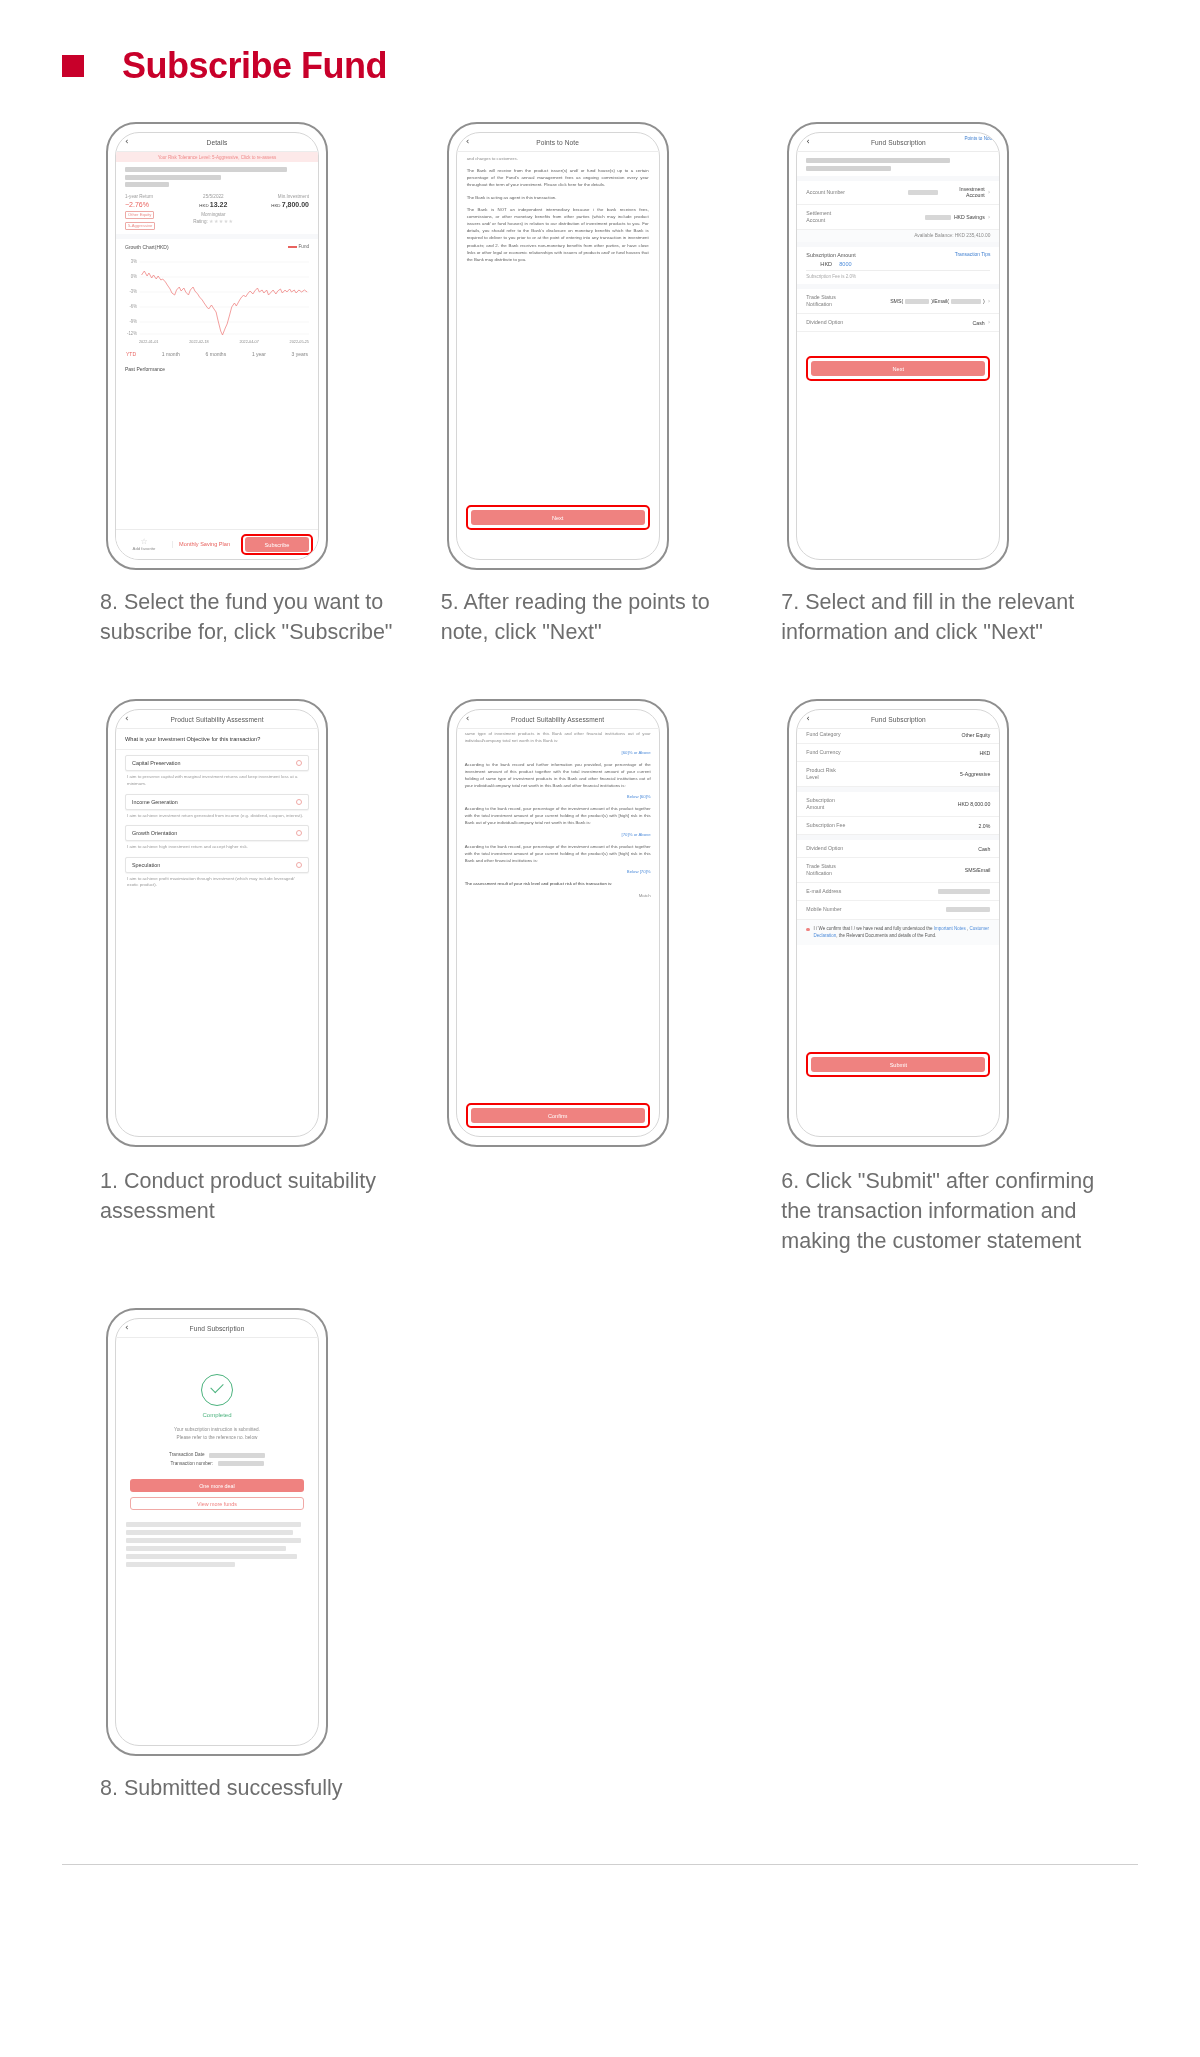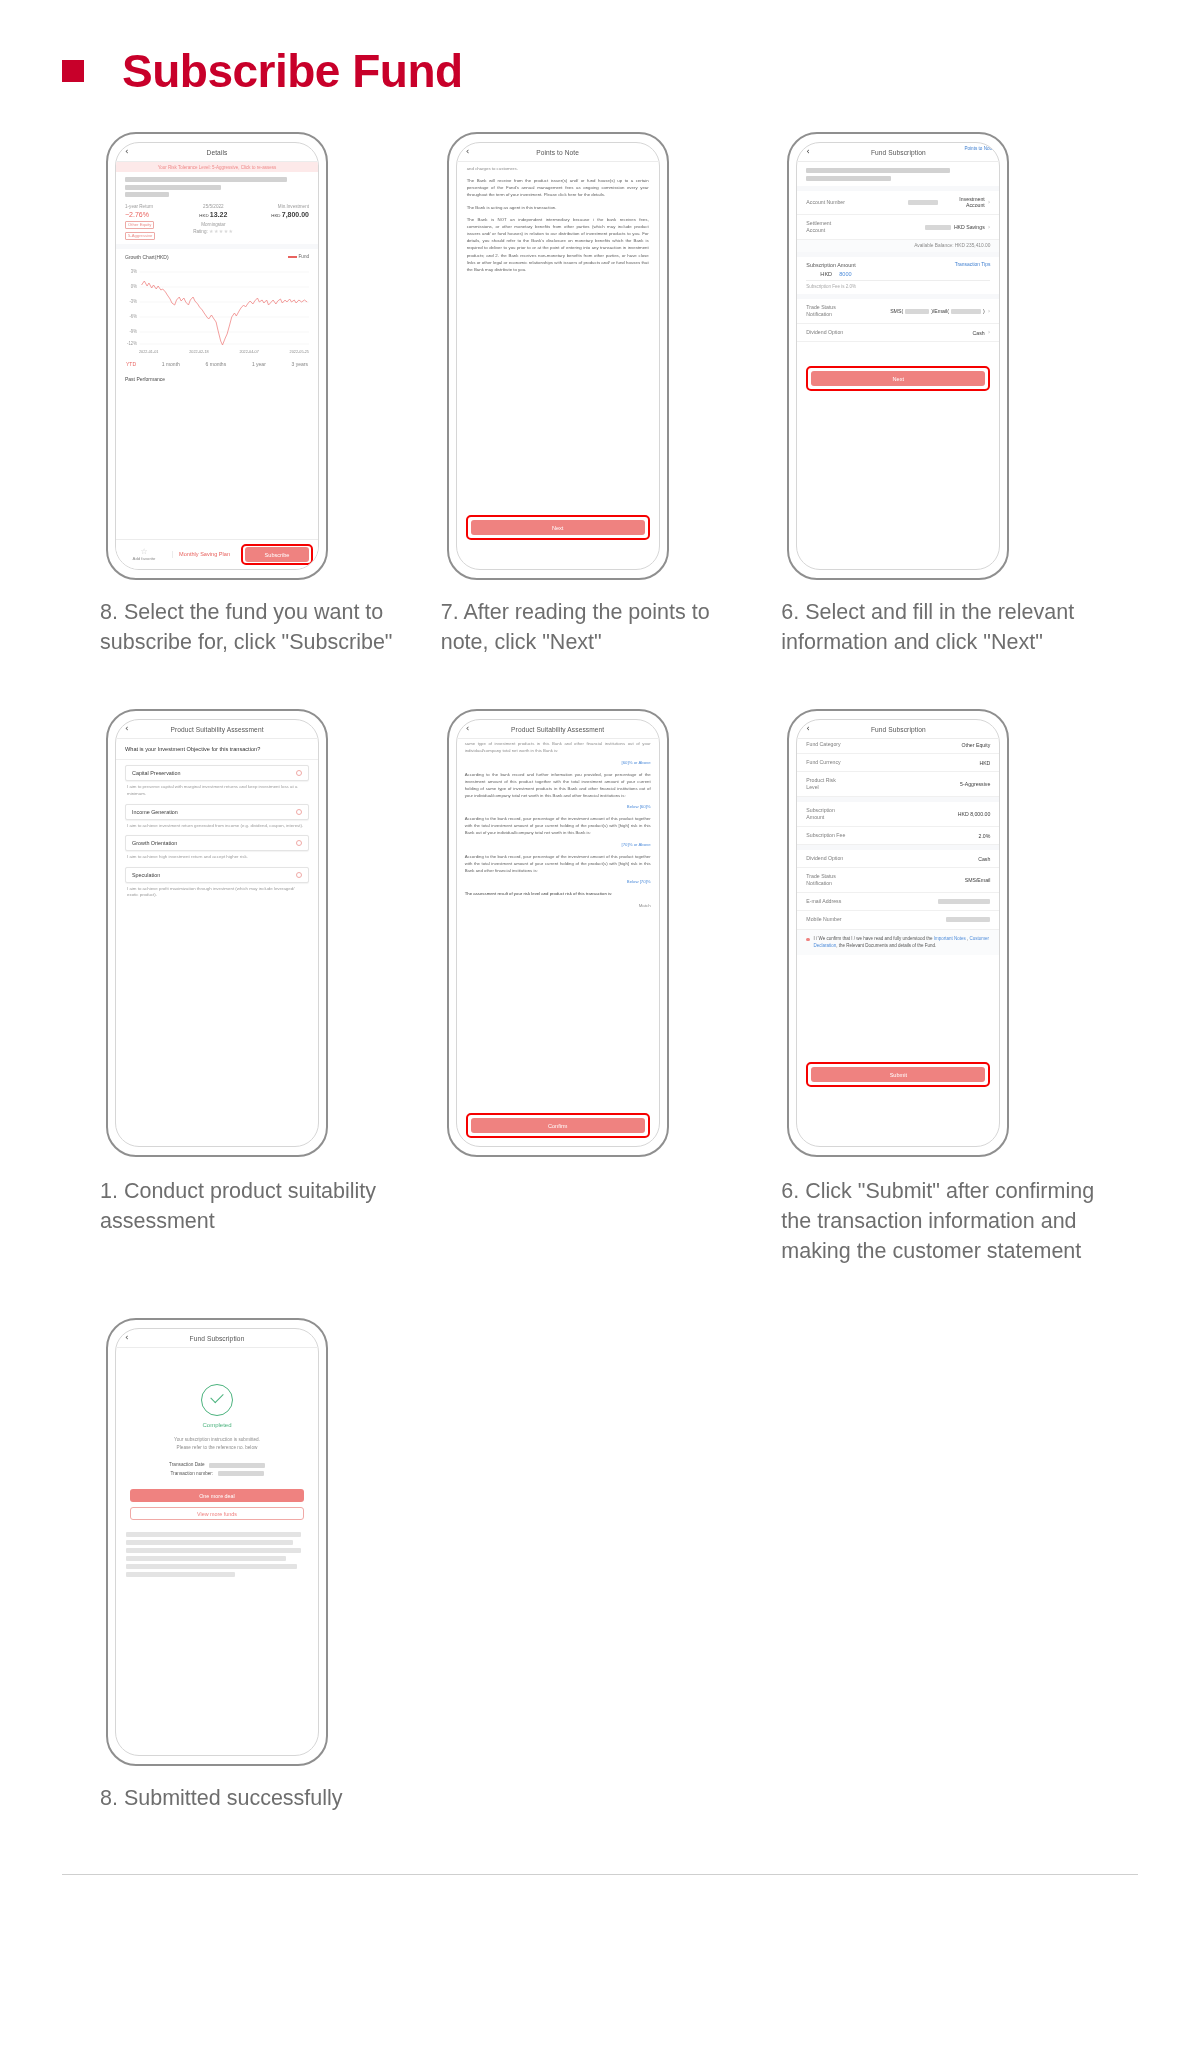--- a/index.html
+++ b/index.html
@@ -9,21 +9,21 @@
     background:#ffffff;
     font-family:"Liberation Sans", sans-serif;
     color:#3c3c3c;
     -webkit-font-smoothing:antialiased;
   }
   .page { position:relative; width:1200px; min-height:2057px; padding:0; }
 
   
   .page-header { display:flex; align-items:center; padding:48px 0 0 62px; }
   .header-bullet { width:22px; height:22px; background:#c8002a; flex:0 0 auto; margin-right:38px; }
-  .header-title { font-size:46px; font-weight:bold; color:#c8002a; letter-spacing:-.5px; line-height:1; }
+  .header-title { font-size:36px; font-weight:bold; color:#c8002a; letter-spacing:-.5px; line-height:1; }
 
   
   .steps { margin-top:38px; padding:0 90px 0 100px; }
   .row { display:flex; }
   .cell { width:335px; margin-right:0; }
   .cell.c1 { margin-left:0; }
   .cell.c2 { margin-left:12px; }
   .cell.c3 { margin-left:12px; }
 
   .caption {
@@ -309,21 +309,21 @@
             <div class="ptn">
               <p style="color:#8e8e8e">and charges to customers.</p>
               <p>The Bank will receive from the product issuer(s) and/ or fund house(s) up to a certain percentage of the Fund's annual management fees as ongoing commission every year throughout the term of your investment. Please click here for the details.</p>
               <p>The Bank is acting as agent in this transaction.</p>
               <p>The Bank is NOT an independent intermediary because i the bank receives fees, commissions, or other monetary benefits from other parties (which may include product issuers and/ or fund houses) in relation to our distribution of investment products to you. For details, you should refer to the Bank's disclosure on monetary benefits which the Bank is required to deliver to you prior to or at the point of entering into any transaction in investment products; and 2. the Bank receives non-monetary benefits from other parties, or have close links or other legal or economic relationships with issuers of products and/ or fund houses that the Bank may distribute to you.</p>
             </div>
             <div class="wide-btn btn-red" style="bottom:34px">Next</div>
             <div class="hl" style="left:9px;right:9px;bottom:29px;height:25px"></div>
           </div>
         </div>
-        <div class="caption">7. After reading the points to note, click "Next"</div>
+        <div class="caption">5. After reading the points to note, click "Next"</div>
       </div>
 
       <div class="cell c3">
         <div class="phone">
 
           <div class="screen">
             <div class="navbar">
               <span class="back">‹</span>
               <span class="title">Fund Subscription</span>
               <span class="right">Points to Note</span>
@@ -376,21 +376,21 @@
               <span class="k">Dividend Option</span>
               <span class="v">
                 <span>Cash</span>
                 <span class="chev">›</span>
               </span>
             </div>
             <div class="wide-btn btn-red" style="top:228px">Next</div>
             <div class="hl" style="left:9px;right:9px;top:223px;height:25px"></div>
           </div>
         </div>
-        <div class="caption">6. Select and fill in the relevant information and click "Next"</div>
+        <div class="caption">7. Select and fill in the relevant information and click "Next"</div>
       </div>
     </div>
 
     <div class="row row2" style="margin-top:52px">
 
       <div class="cell c1">
         <div class="phone">
 
           <div class="screen">
             <div class="navbar">

